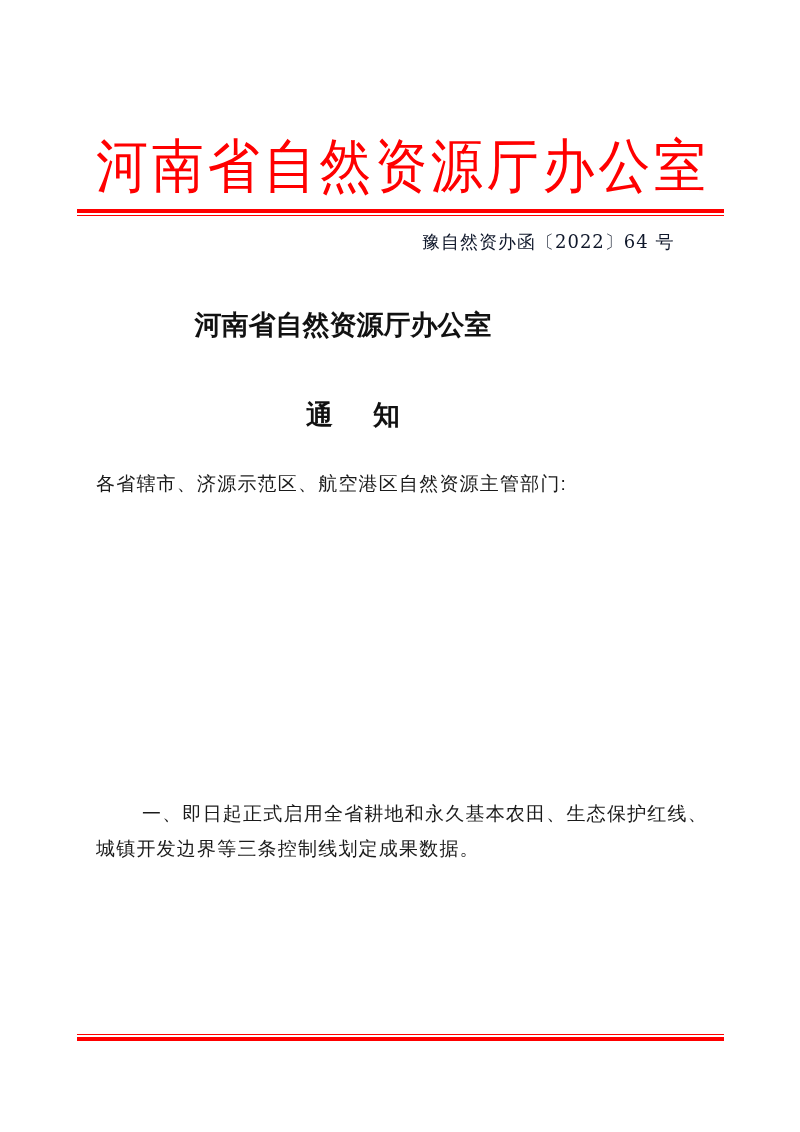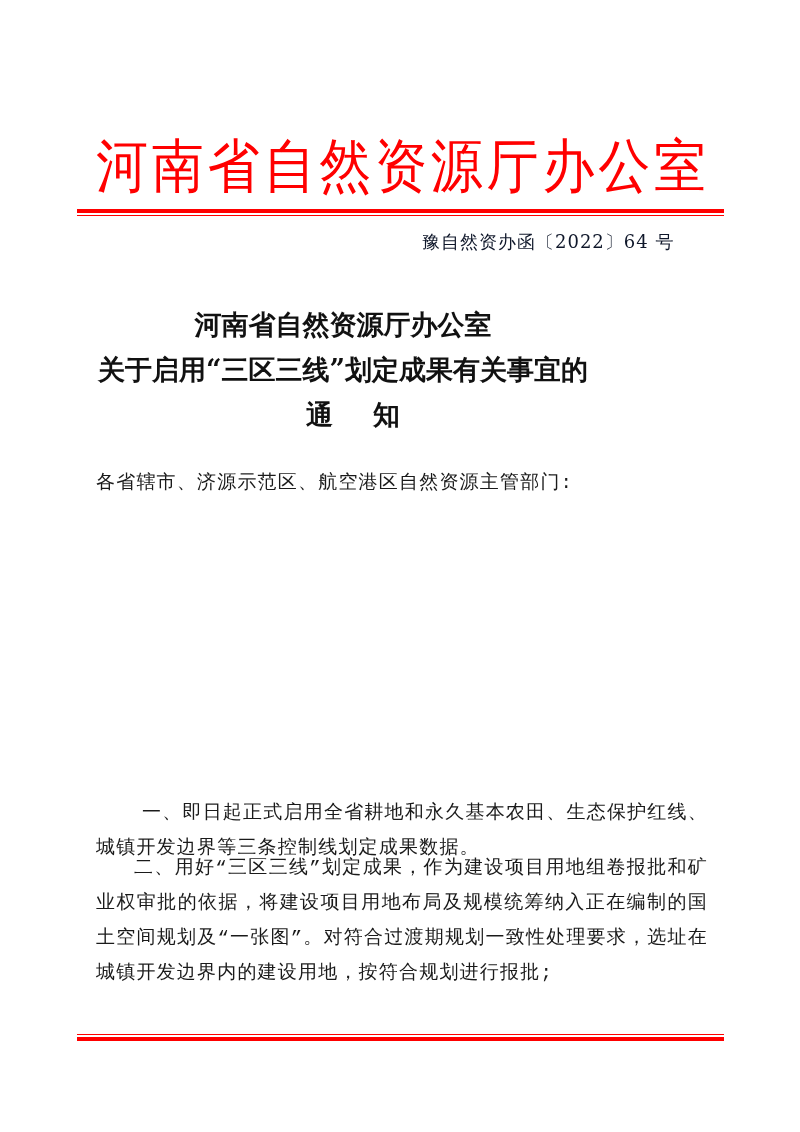--- a/index.html
+++ b/index.html
@@ -69,21 +69,21 @@
     color: #111;
   }
   .title-1 { top: 308px; }
   .title-2 { top: 353px; }
   .title-3 { top: 398px; letter-spacing: 40px; padding-left: 60px; box-sizing: border-box; }
 
   .body-text {
     position: absolute;
     left: 96px;
     width: 612px;
-    font-family: Liberation Mono, monospace;
+    font-family: Liberation Sans, sans-serif;
     font-size: 19px;
     line-height: 35px;
     color: #1a1a1a;
     text-align: justify;
     letter-spacing: 1.2px;
   }
   .addressee { top: 466px; }
   .para1 { top: 501px; text-indent: 46px; }
   .para-item1 { top: 781px; text-indent: 46px; margin-top: 15px; }
   .para-item2 { top: 851px; text-indent: 38px; }
@@ -109,26 +109,24 @@
 
   <div class="rule rule-top">
     <div class="thick"></div>
     <div class="gap"></div>
     <div class="thin"></div>
   </div>
 
   <div class="doc-number">豫自然资办函〔2022〕64 号</div>
 
   <div class="title title-1">河南省自然资源厅办公室</div>
-  <div class="title title-2">关于启用“三区三线”划定成果有关事宜的</div>
   <div class="title title-3">通知</div>
 
   <div class="body-text addressee">各省辖市、济源示范区、航空港区自然资源主管部门:</div>
   <div class="body-text para-item1">一、即日起正式启用全省耕地和永久基本农田、生态保护红线、城镇开发边界等三条控制线划定成果数据。</div>
-  <div class="body-text para-item2">二、用好“三区三线”划定成果，作为建设项目用地组卷报批和矿业权审批的依据，将建设项目用地布局及规模统筹纳入正在编制的国土空间规划及“一张图”。对符合过渡期规划一致性处理要求，选址在城镇开发边界内的建设用地，按符合规划进行报批;</div>
 
   <div class="rule rule-bottom">
     <div class="thin"></div>
     <div class="gap"></div>
     <div class="thick"></div>
   </div>
 
 </div>
 
 </body></html>

